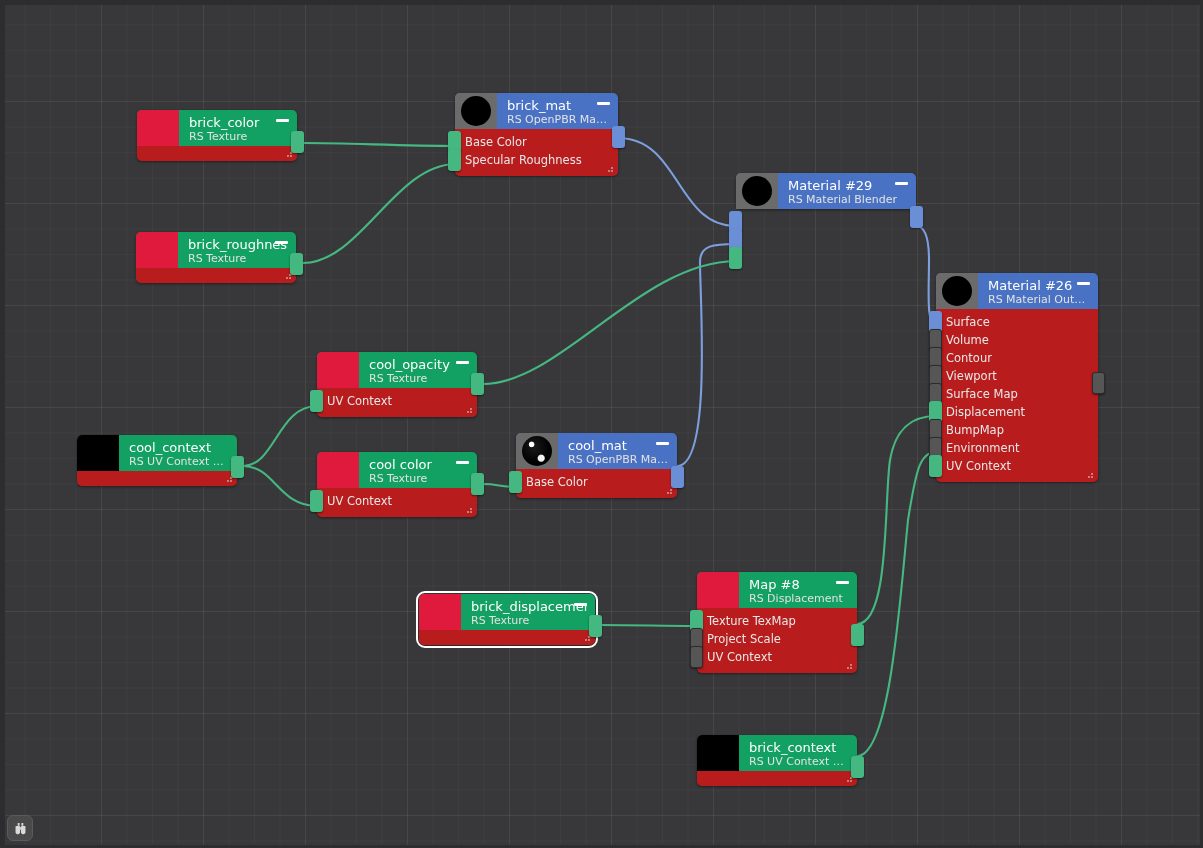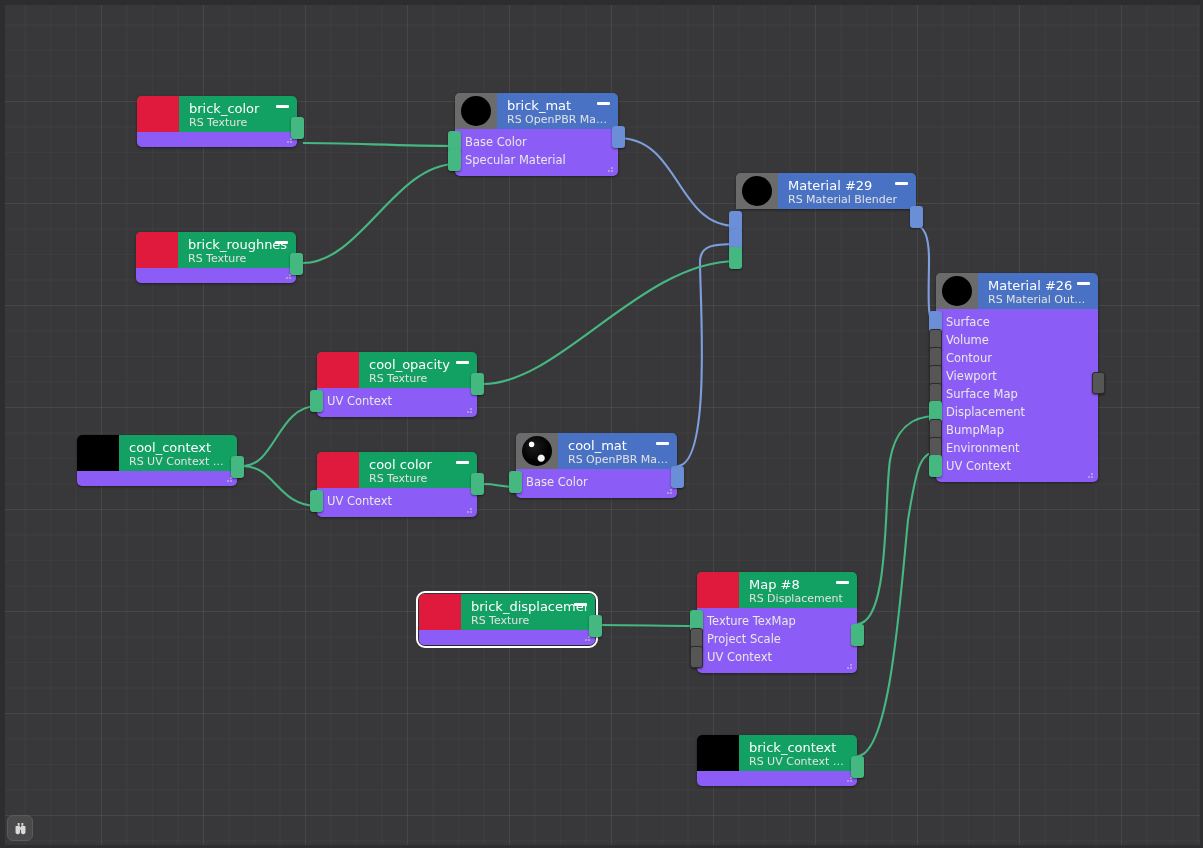--- a/index.html
+++ b/index.html
@@ -83,21 +83,21 @@
     font-size:11px;color:#e2e2e2;line-height:14px;
     white-space:nowrap;overflow:hidden;text-overflow:ellipsis;
   }
   .head-green{background:#12a162;}
   .head-blue{background:#4a72c4;}
   .minus{
     position:absolute;right:8px;top:9px;
     width:13px;height:3px;background:#ffffff;border-radius:1px;
   }
   .nbody{
-    background:#8b5cf6;
+    background:#b91c1c;
     border-radius:0 0 5px 5px;
     padding:4px 0 7px 0;
     position:relative;
     min-height:10px;
   }
   .nbody.empty{height:15px;padding:0;}
   .prow{
     font-size:11.5px;color:#e8e8e8;
     line-height:18px;height:18px;
     padding:0 10px 0 10px;
@@ -160,21 +160,21 @@
     <path d="M 483 484 C 498 484, 500 487, 516 487" fill="none" stroke="#45b882" stroke-width="2.1"></path>
 
     <path d="M 601 625 C 640 625, 660 626, 697 626" fill="none" stroke="#45b882" stroke-width="2.1"></path>
 
     <path d="M 857 624 C 890 624, 884 500, 890 460 C 896 425, 915 416, 936 416" fill="none" stroke="#45b882" stroke-width="2.1"></path>
 
     <path d="M 857 756 C 890 756, 900 600, 908 520 C 916 470, 920 452, 936 452" fill="none" stroke="#45b882" stroke-width="2.1"></path>
   </svg>
 
   <div id="nodes-layer">
-      <div class="node" style="left: 137px; top: 96px; width: 160px;">
+      <div class="node" style="left: 137px; top: 110px; width: 160px;">
         <div class="nhead head-green">
           <div class="swatch red"></div>
           <div class="htext">
             <div class="ntitle">brick_color</div>
             <div class="nsub">RS Texture</div>
             <div class="minus"></div>
           </div>
         </div>
         <div class="nbody empty">
           <div class="resize">
@@ -209,21 +209,21 @@
             <div class="sphere"></div>
           </div>
           <div class="htext">
             <div class="ntitle">brick_mat</div>
             <div class="nsub">RS OpenPBR Mate…</div>
             <div class="minus"></div>
           </div>
         </div>
         <div class="nbody">
           <div class="prow">Base Color</div>
-          <div class="prow">Specular Material</div>
+          <div class="prow">Specular Roughness</div>
           <div class="resize">
             <i></i>
             <i></i>
             <i></i>
           </div>
         </div>
         <div class="port in green" style="top: 38px;"></div>
         <div class="port in green" style="top: 56px;"></div>
         <div class="port out blue" style="top: 33px;"></div>
       </div>

